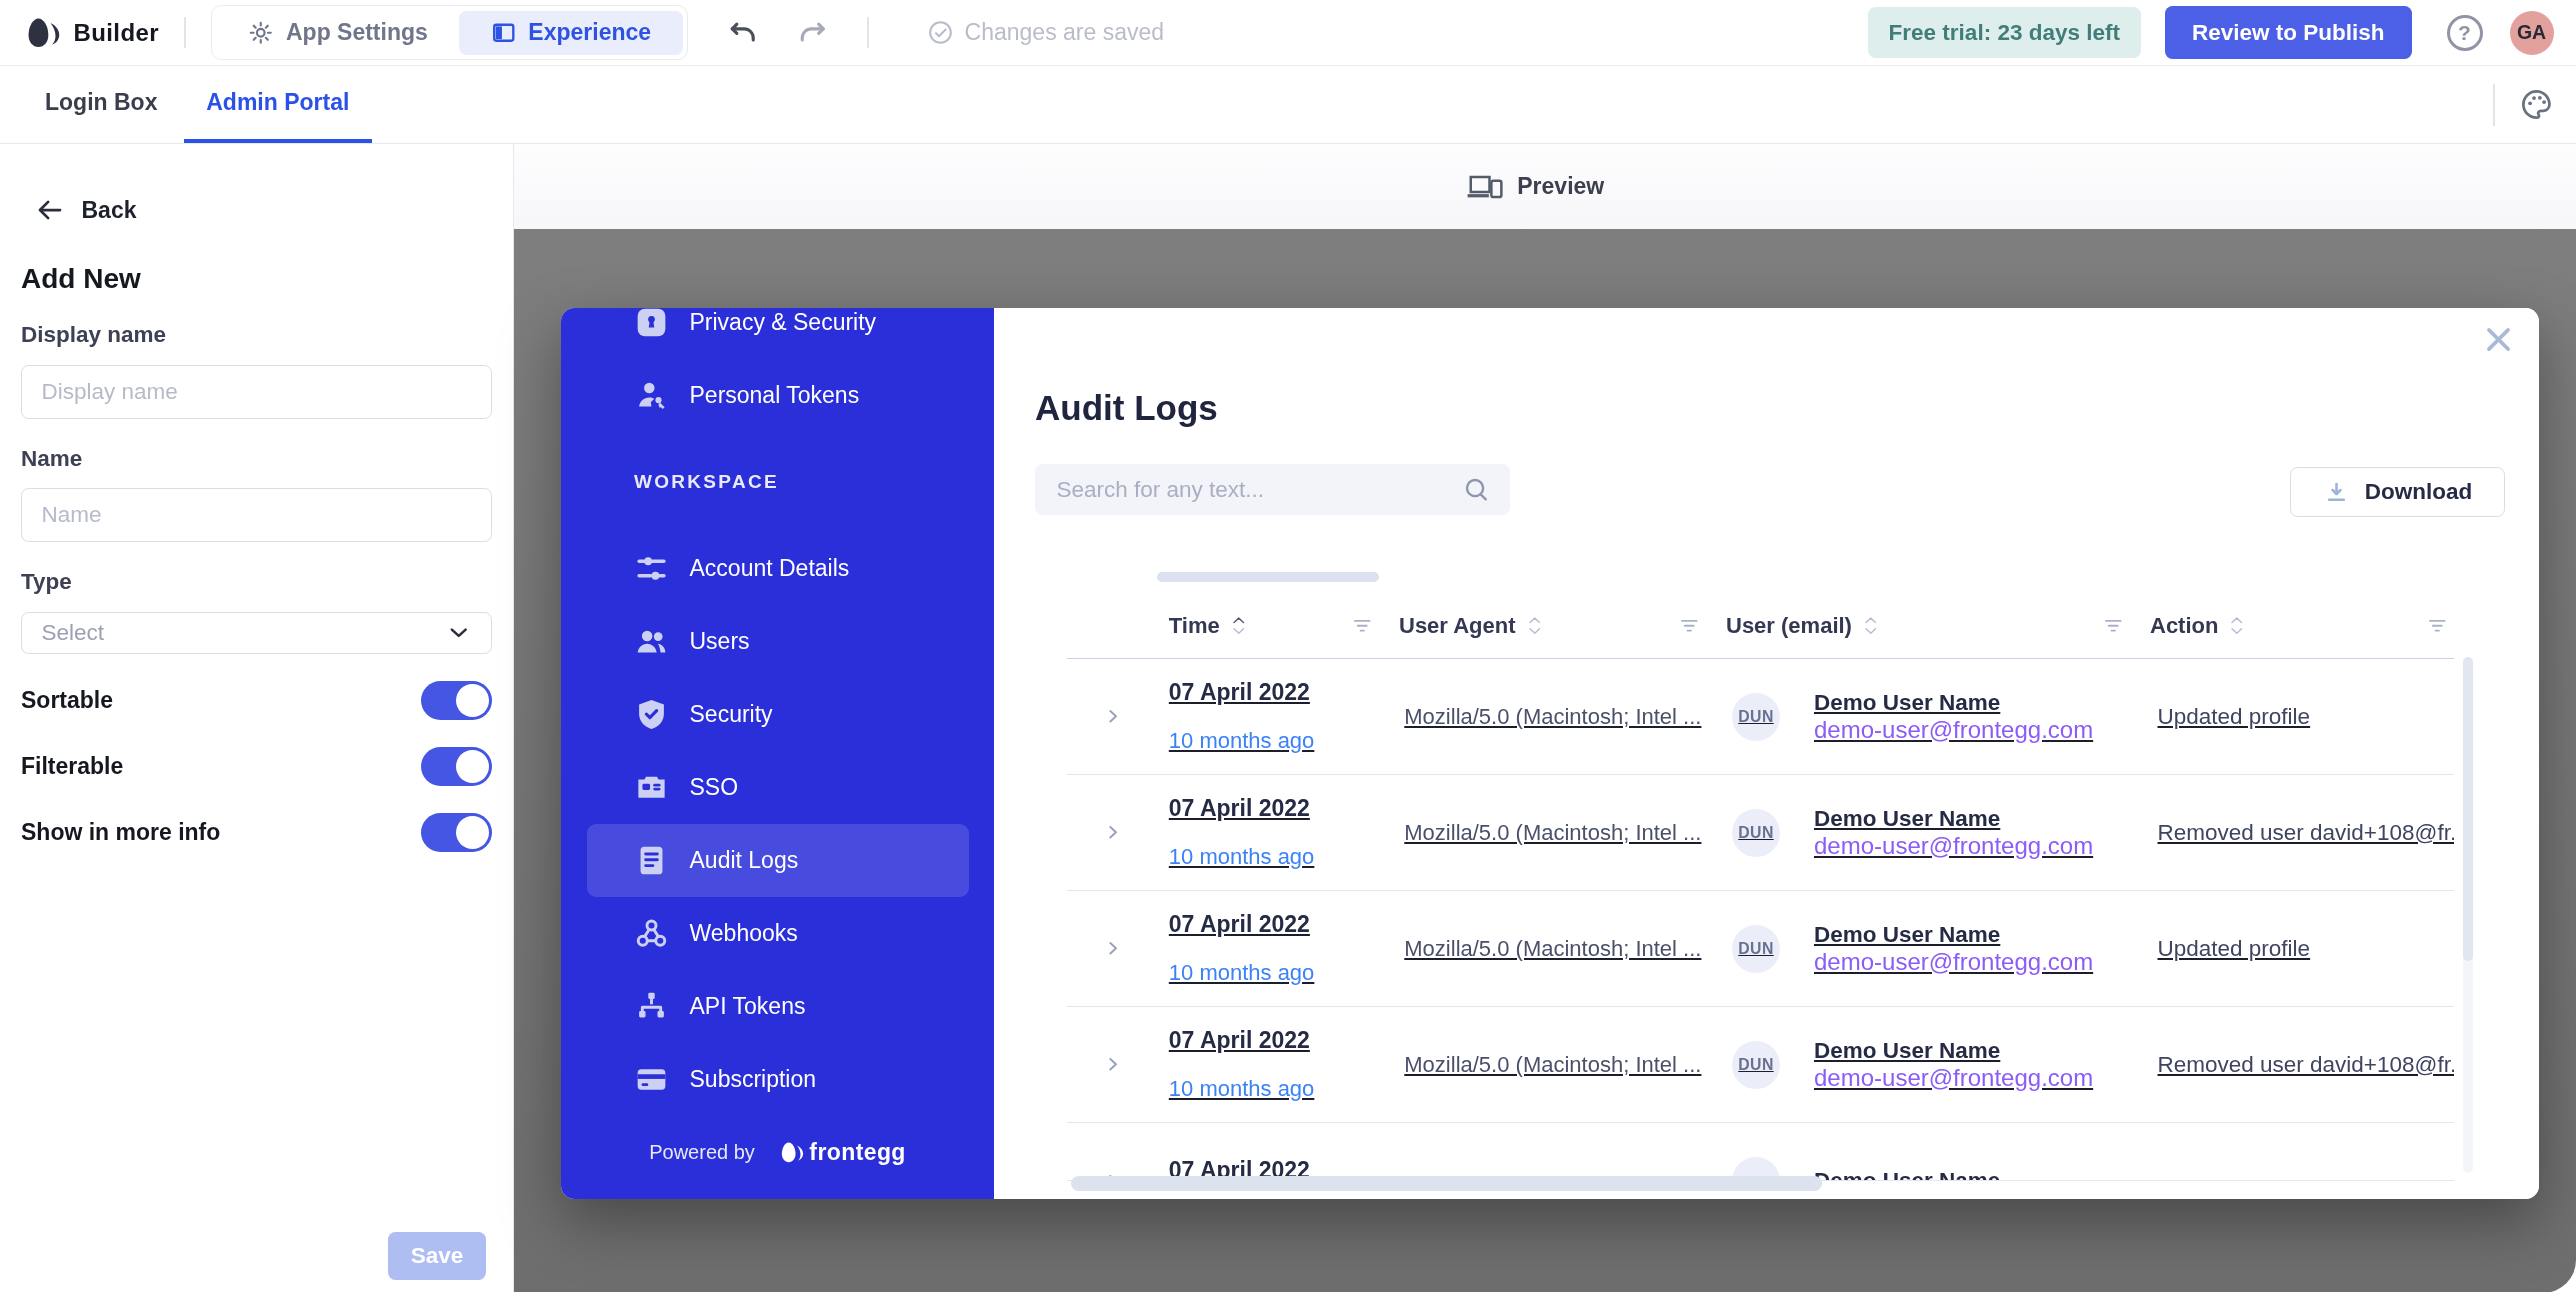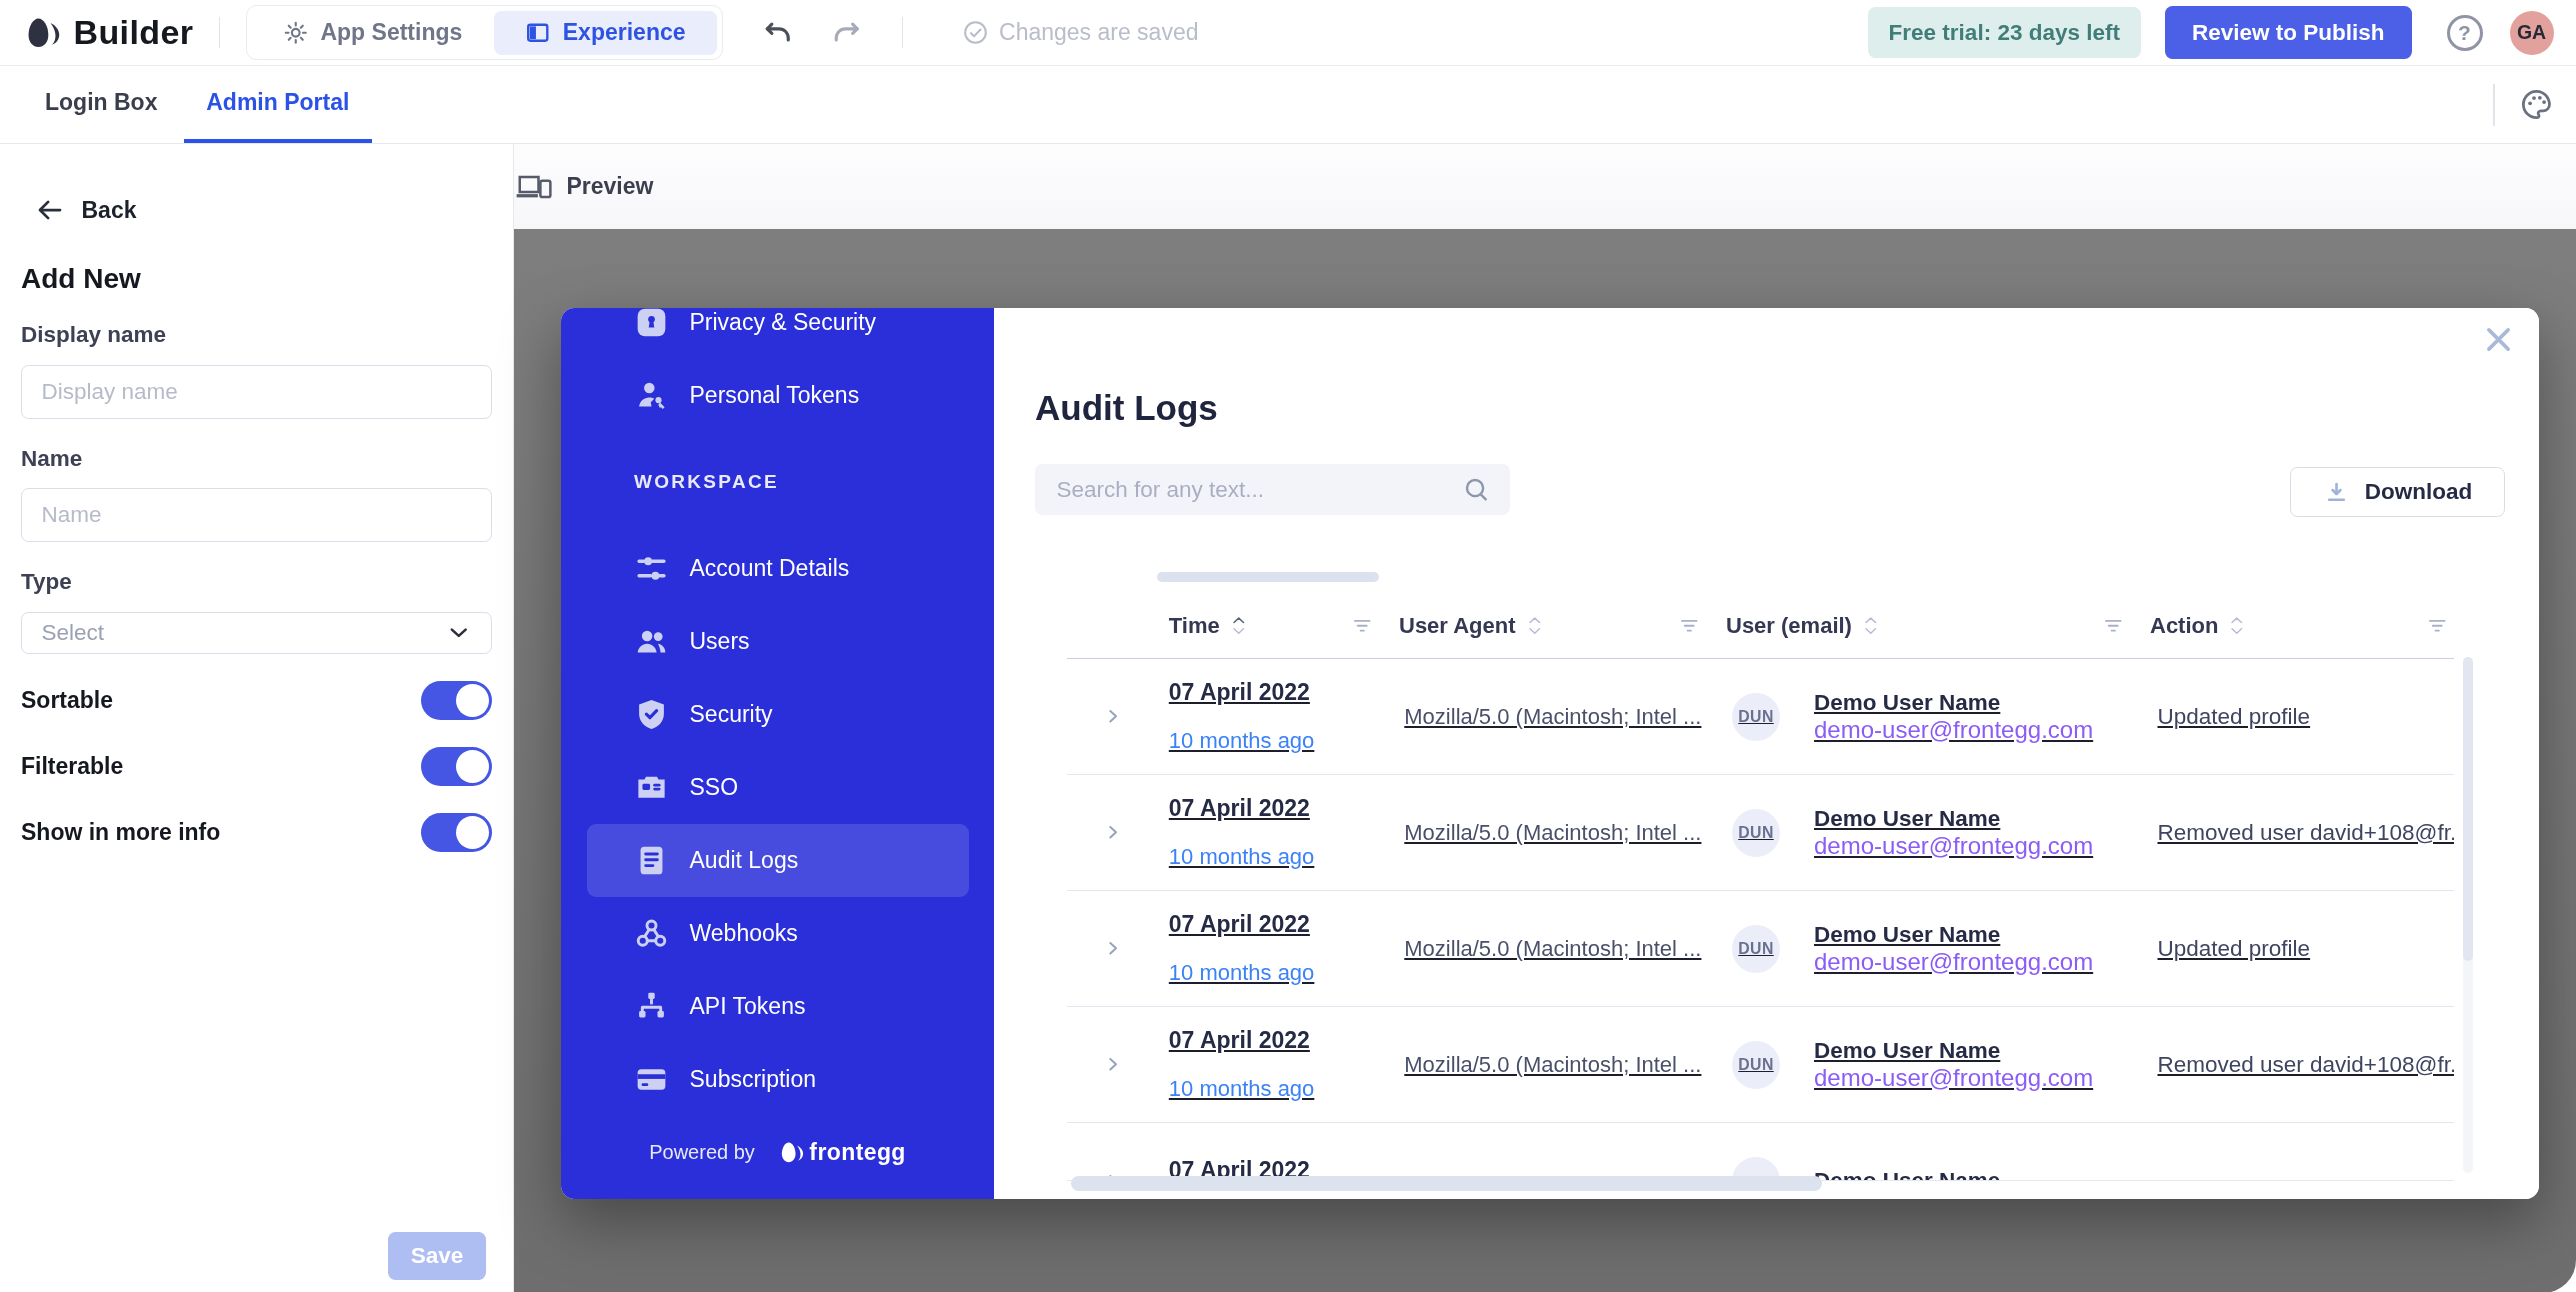--- a/index.html
+++ b/index.html
@@ -8,21 +8,21 @@
     width:2576px; height:1293px; overflow:hidden;
     font-family:"Liberation Sans","DejaVu Sans",sans-serif;
     color:#1c1f2b; -webkit-font-smoothing:antialiased;
   }
   .app { display:flex; flex-direction:column; height:100%; }
   span[data-name$="-icon"] svg { width:100%; height:100%; display:block; }
 
   
   .topbar { height:66px; flex:0 0 66px; display:flex; align-items:center; padding:0 22.5px; background:#fff; border-bottom:0.8px solid #ebecf1; }
   .brand-logo { width:39px; height:42px; color:#2e3240; display:block; }
-  .brand { font-size:34px; font-weight:700; color:#15181f; margin-left:12px; letter-spacing:0.4px; }
+  .brand { font-size:24px; font-weight:700; color:#15181f; margin-left:12px; letter-spacing:0.4px; }
   .vdiv { width:1.5px; height:31.5px; background:#e3e4e9; margin:0 25.5px; }
   .seg { display:flex; align-items:center; border:1.5px solid #e9eaf0; border-radius:10.5px; padding:4.5px;justify-content:flex-end; }
   .seg-btn { display:flex; align-items:center; gap:12px; height:44px; padding:0 31.5px; border-radius:7.5px; border:none; background:transparent; font-size:23px; font-weight:600; color:#70758a; font-family:inherit; cursor:pointer; }
   .seg-btn.active { background:#e9edfc; color:#2e53e3; }
   .seg-btn .ic { width:25.5px; height:25.5px; display:block; }
   .hist { display:flex; gap:38px; margin-left:39px; }
   .hist-btn { width:31.5px; height:31.5px; background:none; border:none; padding:0; cursor:pointer; }
   .undo { color:#4a4f5c; } .redo { color:#a6abb7; }
   .status { display:flex; align-items:center; gap:10.5px; margin-left:33px; color:#b9bdca; font-size:23px; }
   .status .ic { width:27px; height:27px; }
@@ -55,21 +55,21 @@
   .select-box .sel-text { flex:1; font-size:22.5px; color:#9ba0b2; }
   .select-box .chev { width:25.5px; height:25.5px; color:#2c2f3a; }
   .toggle-row { display:flex; align-items:center; justify-content:space-between; margin:27px 21px 0; }
   .toggle-label { font-size:23px; font-weight:700; color:#15181f; }
   .toggle { width:71px; height:39px; border-radius:19.5px; background:#4556e4; position:relative; border:none; cursor:pointer; }
   .toggle::after { content:""; position:absolute; right:3px; top:3px; width:33px; height:33px; border-radius:50%; background:#fff; }
   .save-btn { position:absolute; right:27px; bottom:13.5px; width:98px; height:48px; background:#aebdf2; color:#fff; border:none; border-radius:7.5px; font-size:22.5px; font-weight:700; font-family:inherit; }
 
   
   .stage { flex:1; display:flex; flex-direction:column; min-width:0; }
-  .preview-bar { height:85px; flex:0 0 85px; background:linear-gradient(#fdfdfe,#f7f7fa); display:flex; align-items:center; justify-content:flex-start; padding-right:21px; gap:13.5px; font-size:23px; font-weight:600; color:#3c404e; }
+  .preview-bar { height:85px; flex:0 0 85px; background:linear-gradient(#fdfdfe,#f7f7fa); display:flex; align-items:center; justify-content:center; padding-right:21px; gap:13.5px; font-size:23px; font-weight:600; color:#3c404e; }
   .devices { width:39px; height:30px; color:#565b69; }
   .backdrop { flex:1; background:linear-gradient(#7e7e7e,#6e6e6e); position:relative; border-bottom-right-radius:33px; }
 
   
   .modal { position:absolute; left:47px; top:79px; width:1978px; height:891px; background:#fff; border-radius:13.5px; box-shadow:0 22.5px 60px rgba(0,0,0,.35); display:flex; overflow:hidden; }
 
   .ap-side { width:433px; flex:0 0 433px; background:#2a2fd9; overflow:hidden; display:flex; flex-direction:column; }
   .ap-list { display:flex; flex-direction:column; margin-top:-22.5px; }
   .ap-item { height:73px; margin:0 25.5px; padding-left:47px; display:flex; align-items:center; gap:21px; color:#fff; font-size:23px; font-weight:500; border-radius:9px; cursor:pointer; flex:0 0 73px; }
   .ap-item.active { background:rgba(255,255,255,.14); }

